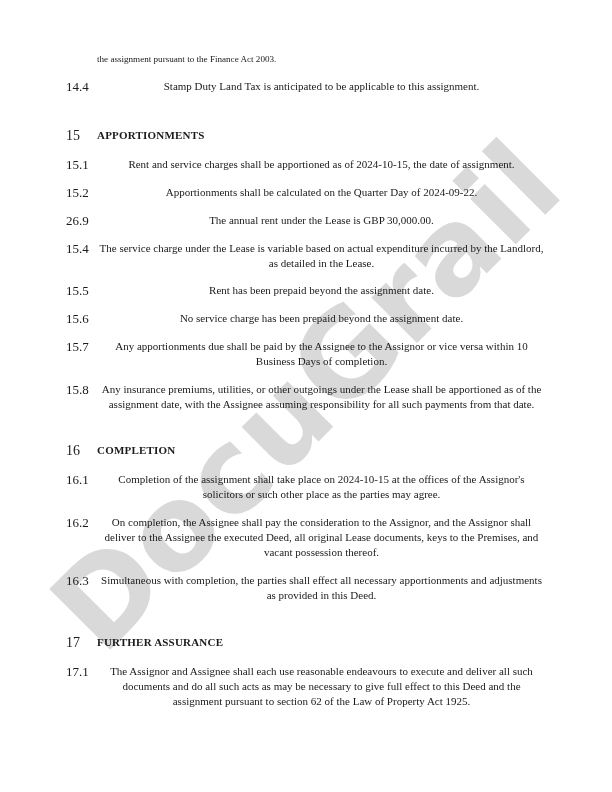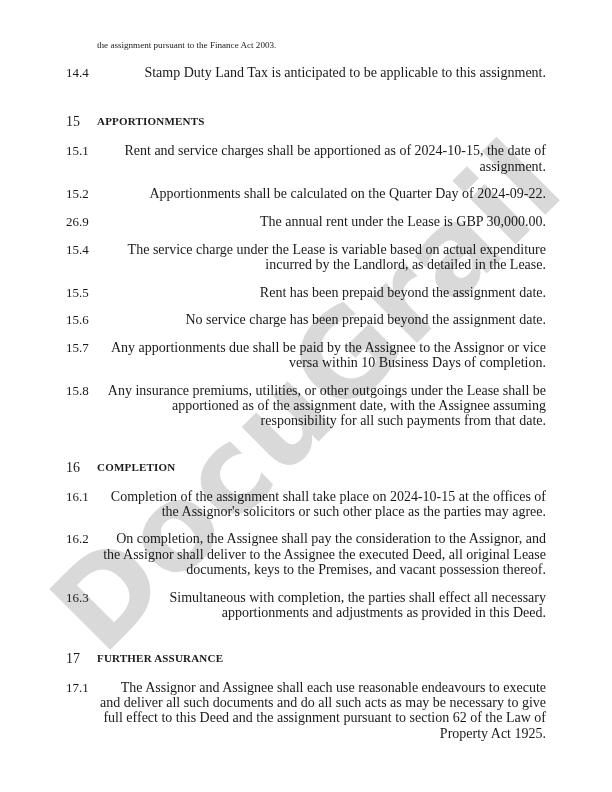--- a/index.html
+++ b/index.html
@@ -33,21 +33,21 @@
     user-select: none;
     pointer-events: none;
     z-index: 0;
     line-height: 1;
   }
 
   
   #content {
     position: absolute;
     left: 66px;
-    top: 38px;
+    top: 52px;
     width: 480px;
     z-index: 2;
   }
 
   .cont-para {
     margin: 0 0 12px 0;
     padding-left: 31px;
     font-size: 9.1px;
     line-height: 15.2px;
     text-align: left;
@@ -59,23 +59,23 @@
     margin: 0 0 12.5px 0;
   }
   .clause-num {
     flex: 0 0 31px;
     font-size: 13px;
     line-height: 15.2px;
     white-space: nowrap;
   }
   .clause-text {
     flex: 1 1 auto;
-    font-size: 14px;
+    font-size: 11px;
     line-height: 15.2px;
-    text-align: right;
+    text-align: center;
   }
 
   .section {
     display: flex;
     align-items: flex-start;
     margin: 31px 0 14px 0;
   }
   .section-num {
     flex: 0 0 31px;
     font-size: 14px;

